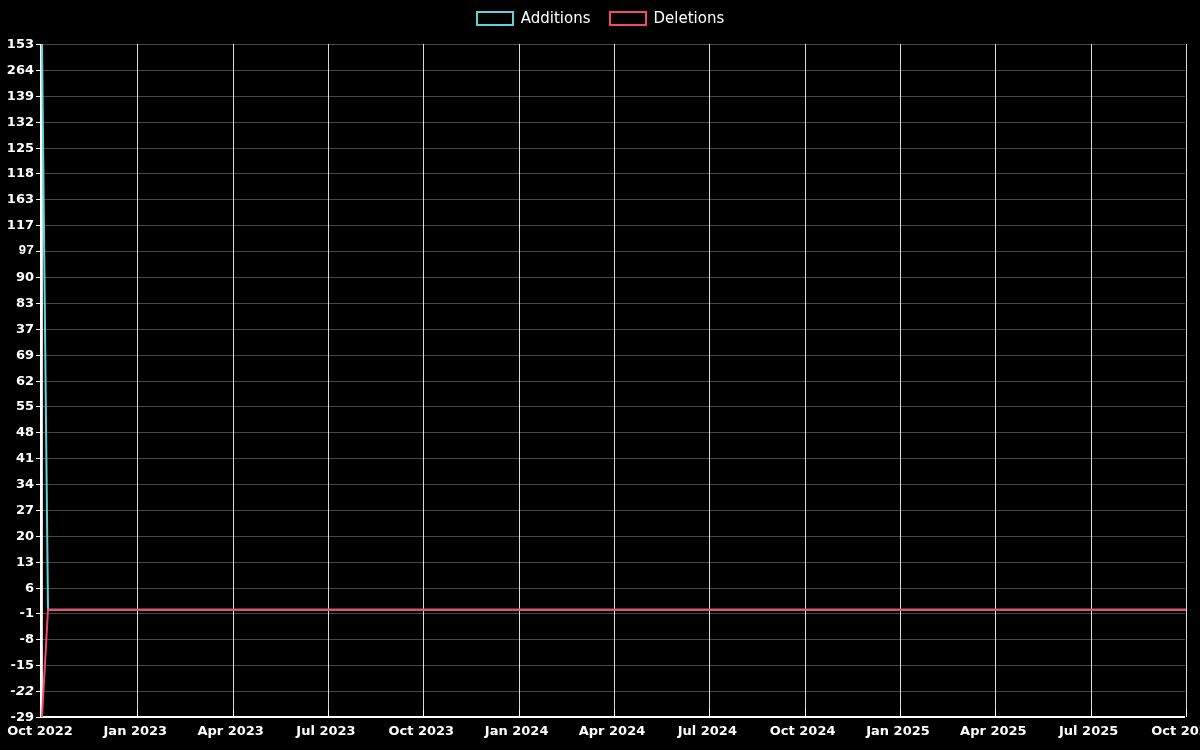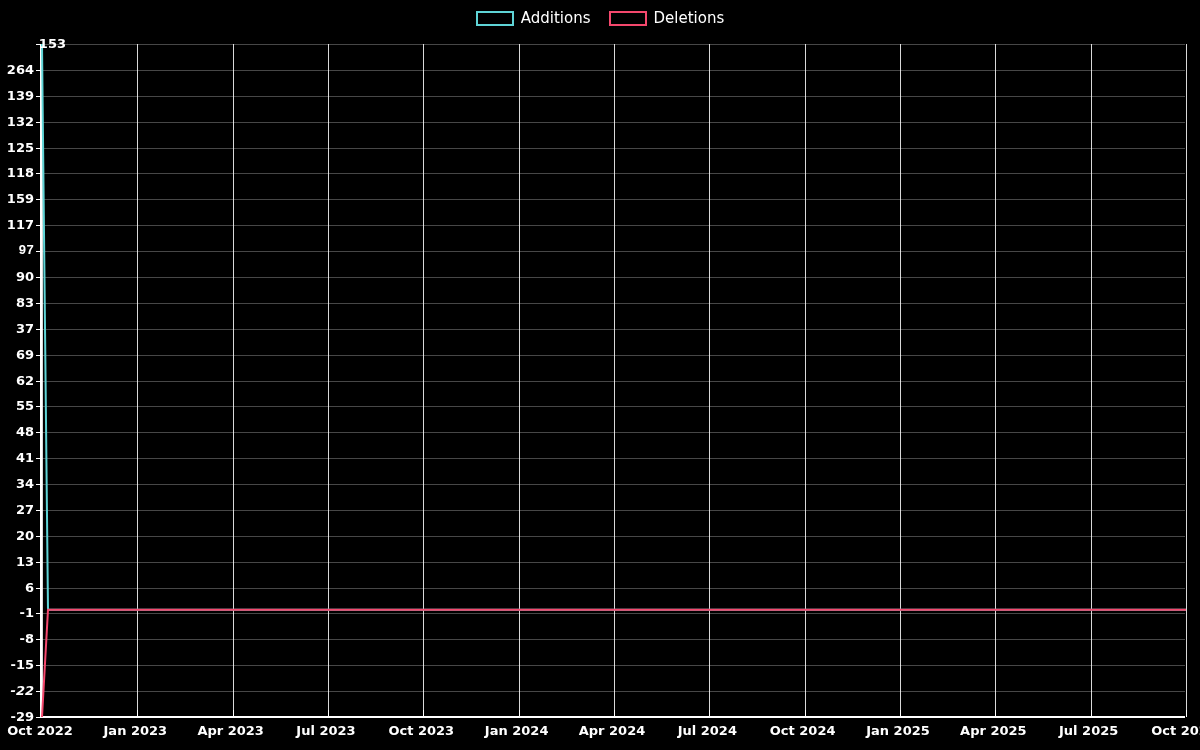--- a/index.html
+++ b/index.html
@@ -225,27 +225,27 @@
         <div class="ytick-mark" style="top: 647.12px;"></div>
         <div class="ytick-mark" style="top: 673px;"></div>
       </div>
     <svg class="series-layer" id="series-layer" width="1145" height="674">
         <polyline points="0.00,0.00 6.00,565.76 95.33,565.76 190.67,565.76 286.00,565.76 381.33,565.76 476.67,565.76 572.00,565.76 667.33,565.76 762.67,565.76 858.00,565.76 953.33,565.76 1048.67,565.76 1144.00,565.76" fill="none" stroke="#5fd4d6" stroke-width="2"></polyline>
         <polyline points="0.00,673.00 6.00,565.76 95.33,565.76 190.67,565.76 286.00,565.76 381.33,565.76 476.67,565.76 572.00,565.76 667.33,565.76 762.67,565.76 858.00,565.76 953.33,565.76 1048.67,565.76 1144.00,565.76" fill="none" stroke="#f5486d" stroke-width="2"></polyline>
       </svg>
   </div>
 
   <div id="y-axis-labels">
-      <div class="ylabel" style="right: auto; left: 0px; width: 34px; top: 37px; padding-left: 32px;">153</div>
+      <div class="ylabel" style="right: auto; left: 0px; width: 34px; top: 37px;">153</div>
       <div class="ylabel" style="right: auto; left: 0px; width: 34px; top: 62.88px;">264</div>
       <div class="ylabel" style="right: auto; left: 0px; width: 34px; top: 88.77px;">139</div>
       <div class="ylabel" style="right: auto; left: 0px; width: 34px; top: 114.65px;">132</div>
       <div class="ylabel" style="right: auto; left: 0px; width: 34px; top: 140.54px;">125</div>
       <div class="ylabel" style="right: auto; left: 0px; width: 34px; top: 166.42px;">118</div>
-      <div class="ylabel" style="right: auto; left: 0px; width: 34px; top: 192.31px;">159</div>
+      <div class="ylabel" style="right: auto; left: 0px; width: 34px; top: 192.31px;">163</div>
       <div class="ylabel" style="right: auto; left: 0px; width: 34px; top: 218.19px;">117</div>
       <div class="ylabel" style="right: auto; left: 0px; width: 34px; top: 244.08px; font-family: Liberation Mono, monospace;">97</div>
       <div class="ylabel" style="right: auto; left: 0px; width: 34px; top: 269.96px;">90</div>
       <div class="ylabel" style="right: auto; left: 0px; width: 34px; top: 295.85px;">83</div>
       <div class="ylabel" style="right: auto; left: 0px; width: 34px; top: 321.73px;">37</div>
       <div class="ylabel" style="right: auto; left: 0px; width: 34px; top: 347.62px;">69</div>
       <div class="ylabel" style="right: auto; left: 0px; width: 34px; top: 373.5px;">62</div>
       <div class="ylabel" style="right: auto; left: 0px; width: 34px; top: 399.38px;">55</div>
       <div class="ylabel" style="right: auto; left: 0px; width: 34px; top: 425.27px;">48</div>
       <div class="ylabel" style="right: auto; left: 0px; width: 34px; top: 451.15px;">41</div>

